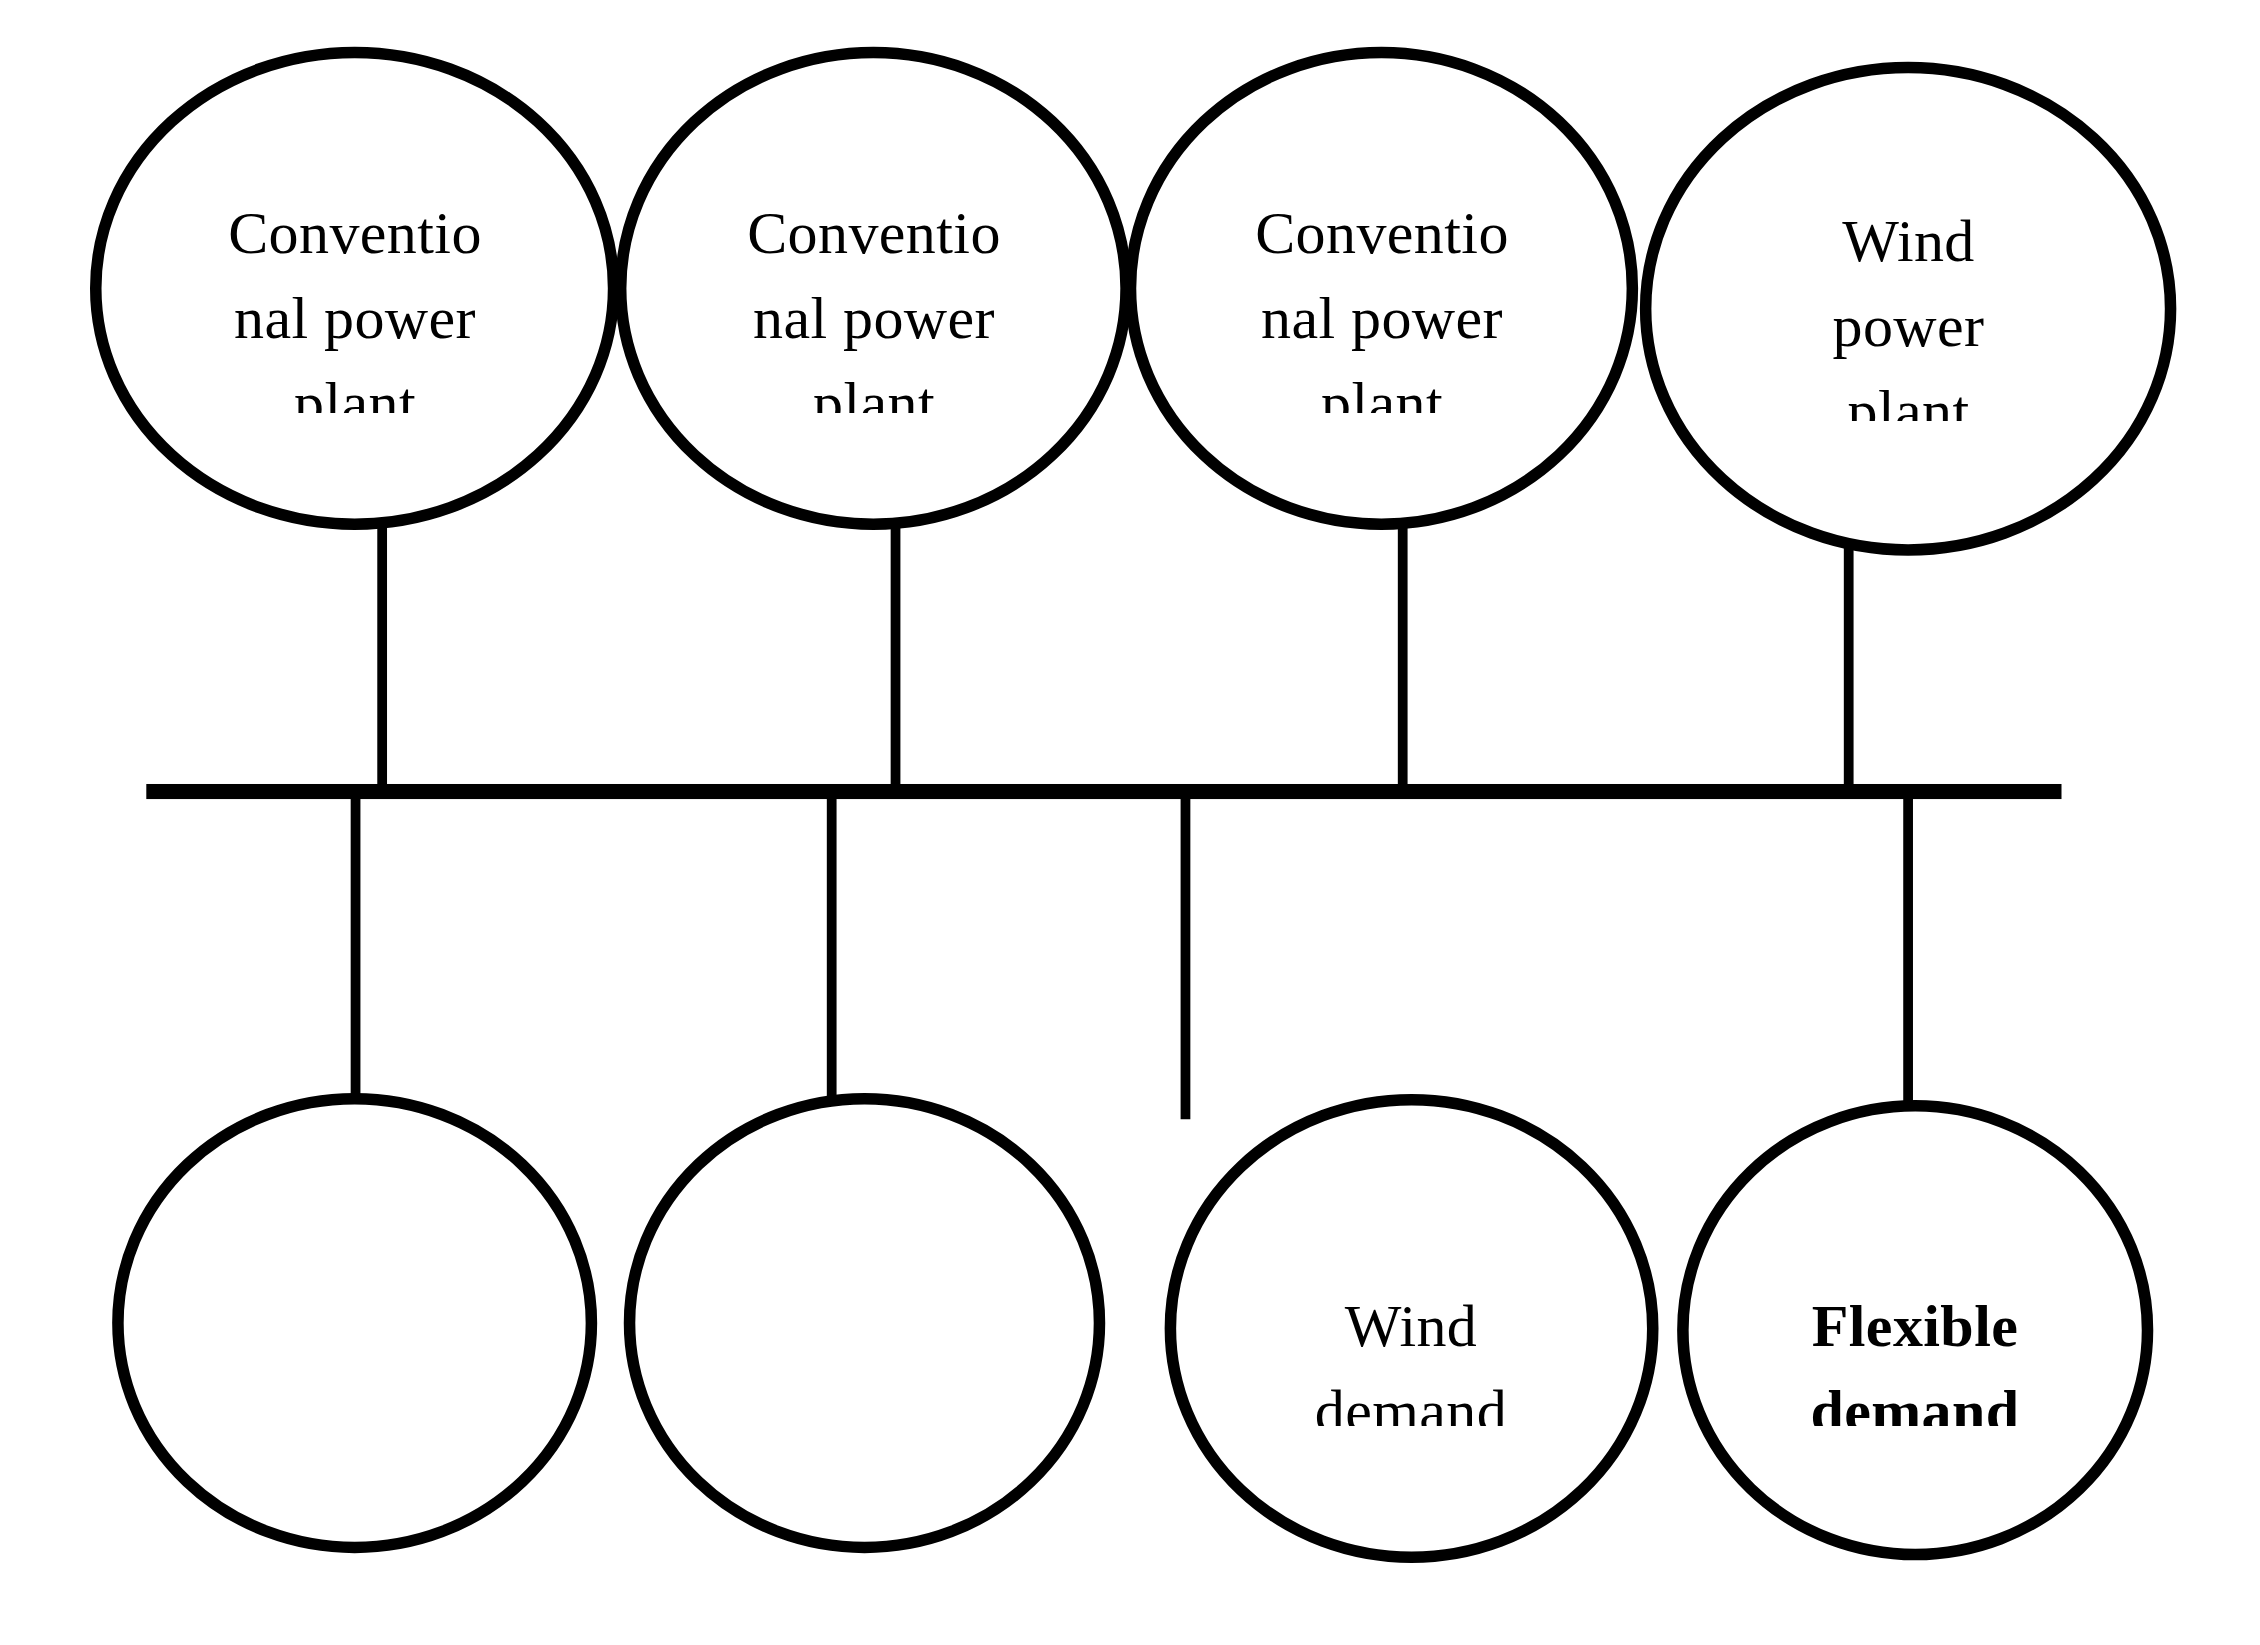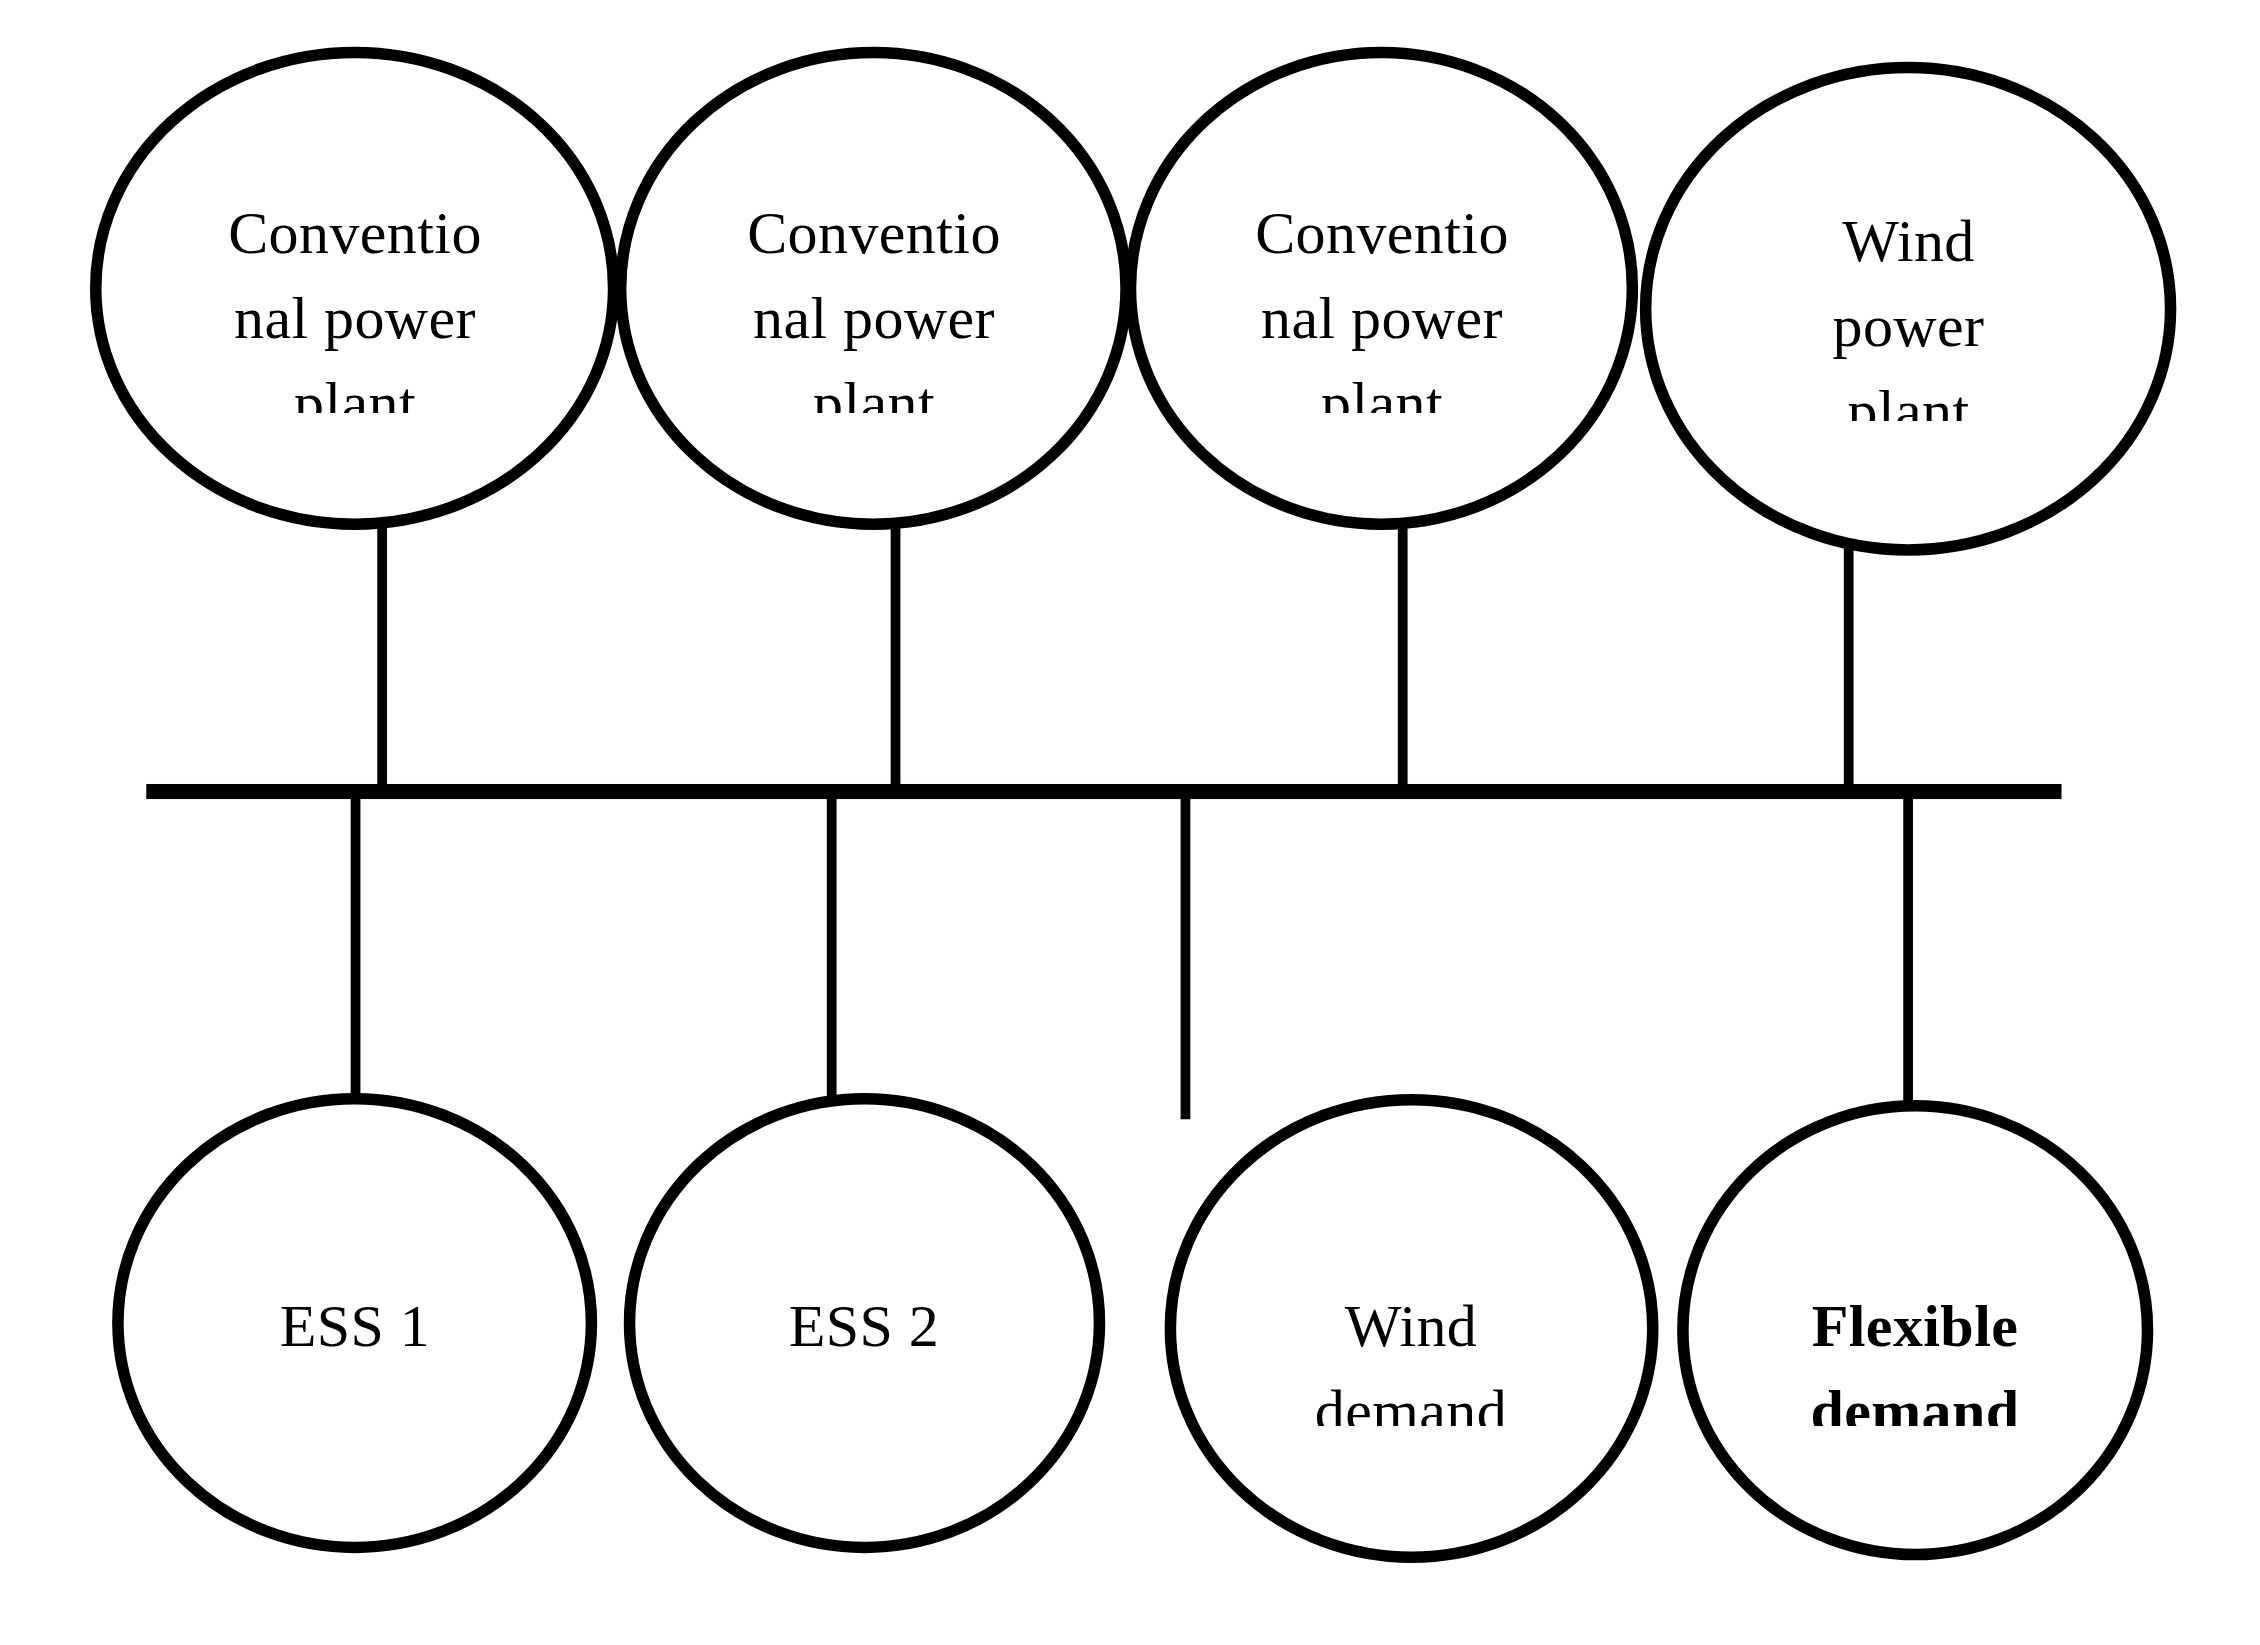--- a/index.html
+++ b/index.html
@@ -97,23 +97,21 @@
 plant</div>
 
   <div class="node-label label-3line" style="left:1169px; top:191px; width:426px;">Conventio
 nal power
 plant</div>
 
   <div class="node-label label-3line" style="left:1731px; top:199px; width:355px;text-align:center;">Wind
 power
 plant</div>
 
-  <div class="node-label label-1line" style="left:160px; top:1284px; width:390px;">ESS 1</div>
 
-  <div class="node-label label-1line" style="left:669px; top:1284px; width:390px;">ESS 2</div>
 
   <div class="node-label label-2line" style="left:1216px; top:1284px; width:390px;">Wind
 demand</div>
 
   <div class="node-label label-2line" style="left:1720px; top:1284px; width:390px;font-weight:bold;">Flexible
 demand</div>
 
 </div>
 
 

